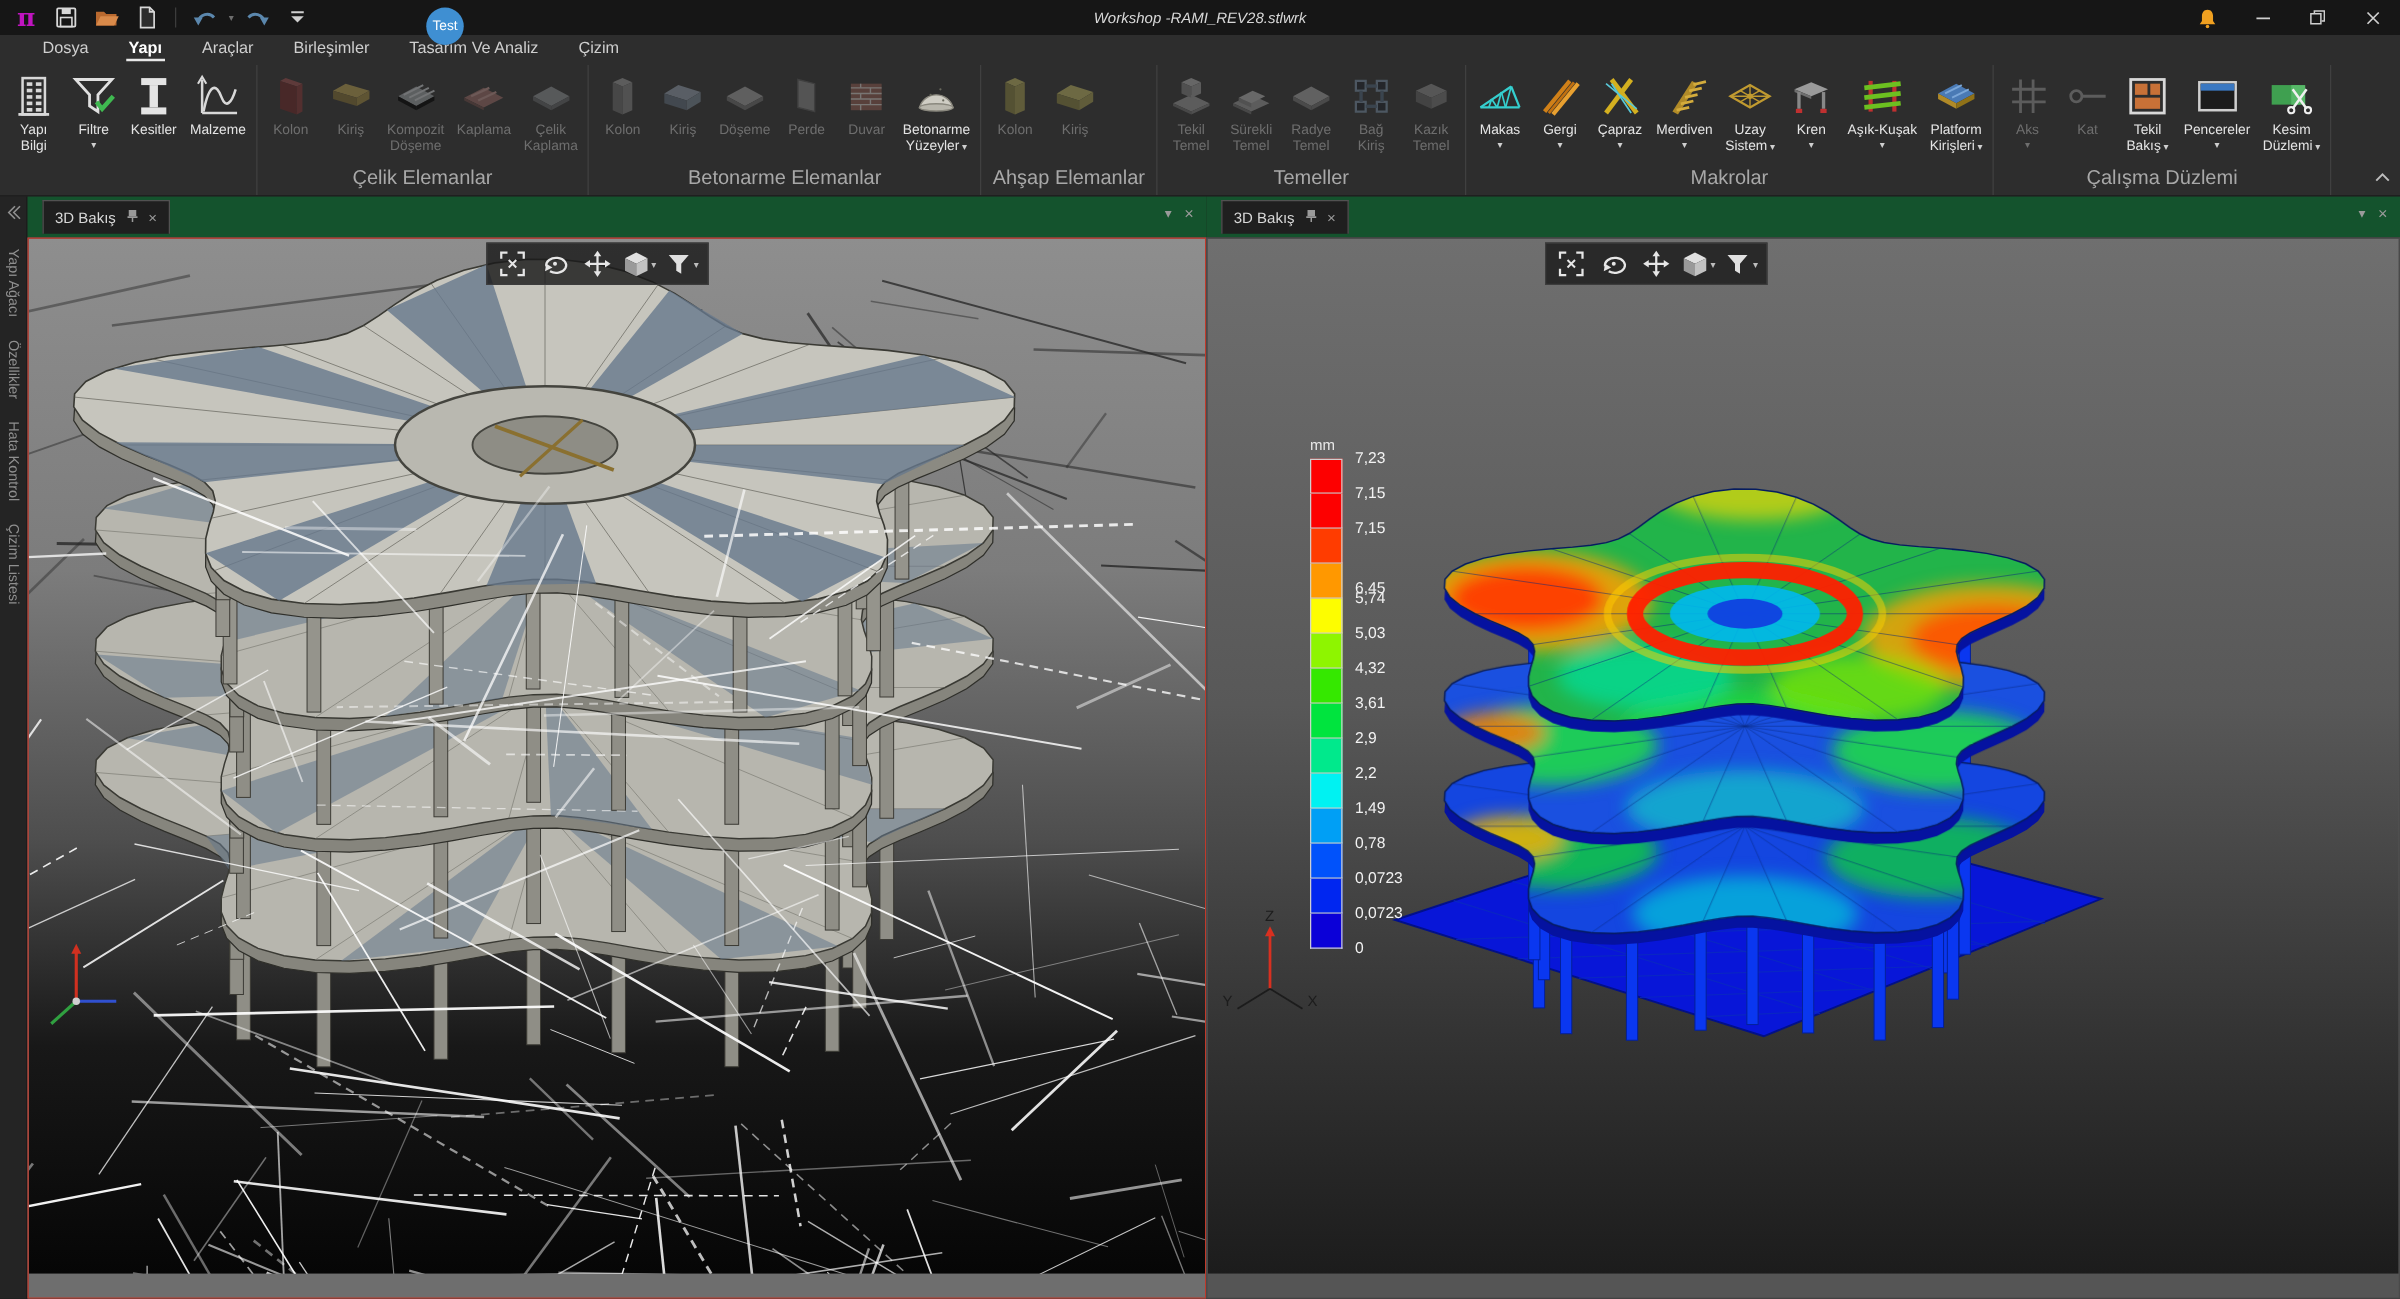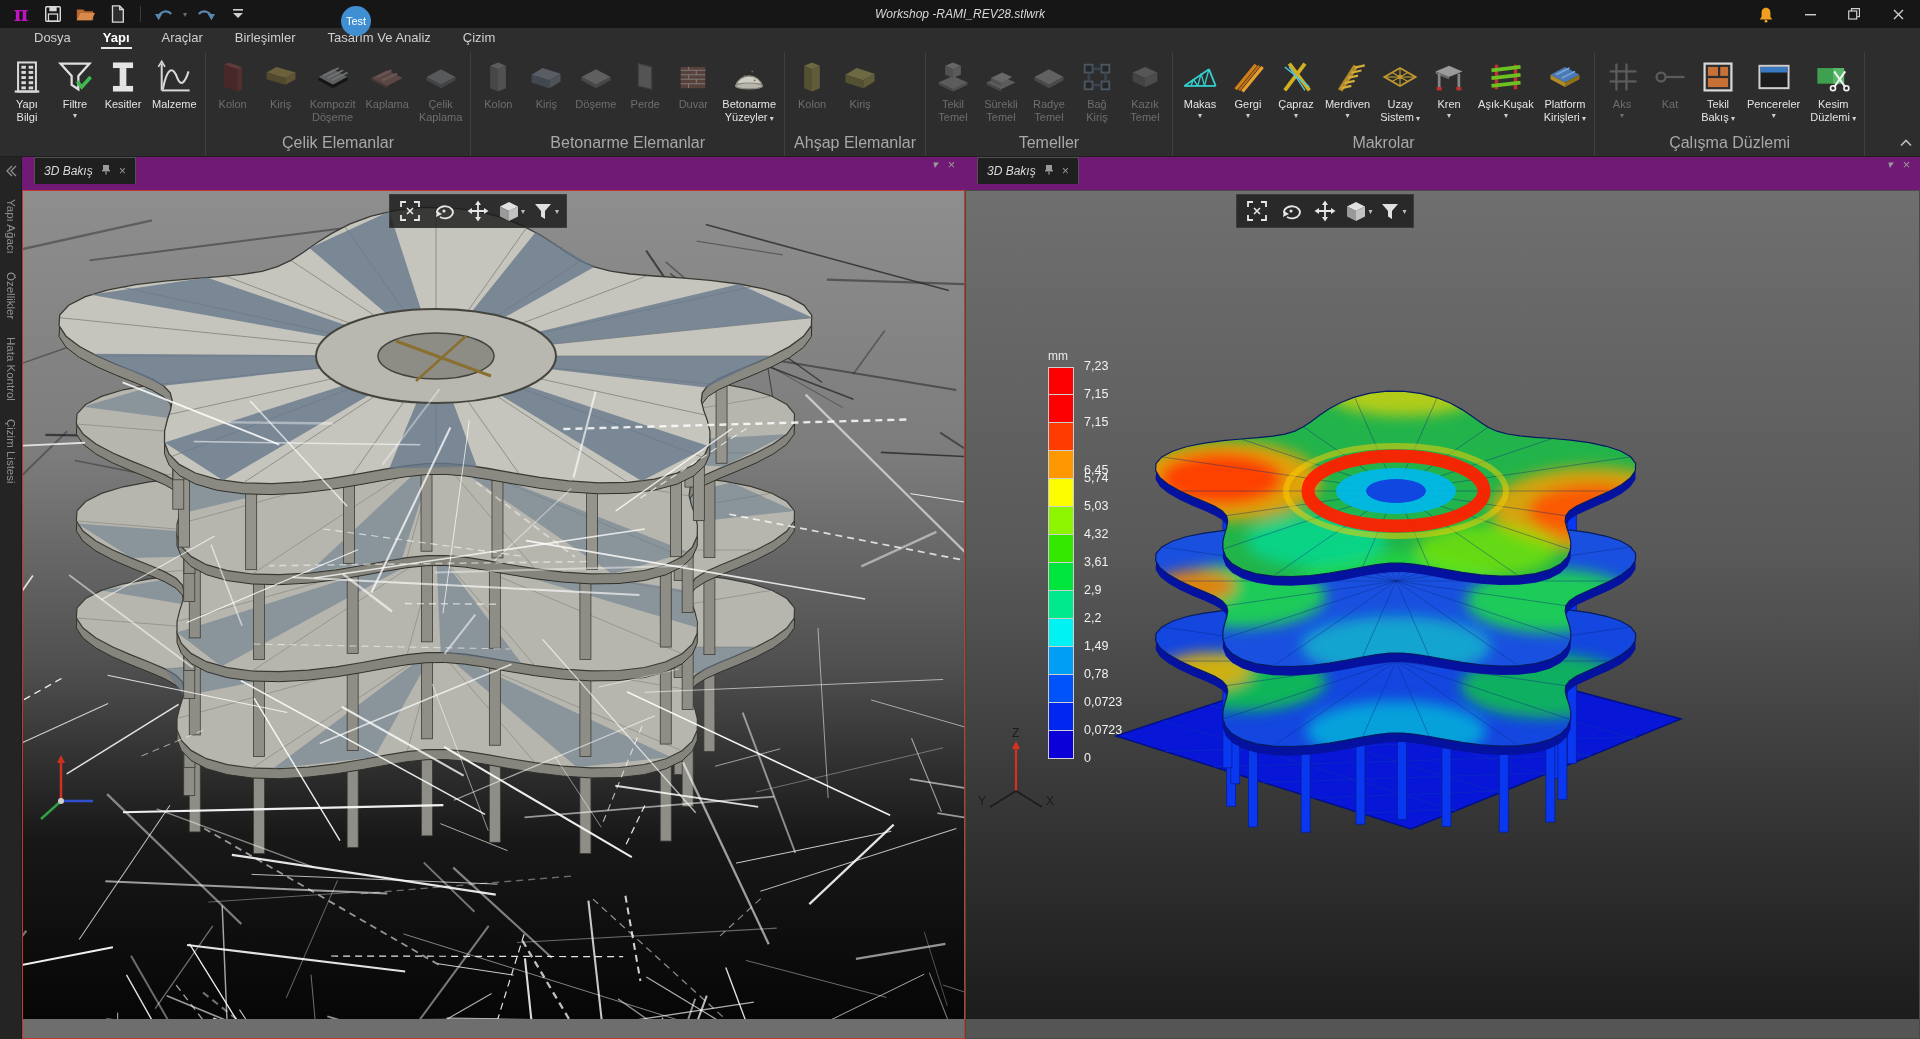--- a/index.html
+++ b/index.html
@@ -40,21 +40,21 @@
   .ribbon-collapse { position:absolute; right:8px; bottom:5px; color:#bdbdbd; }
 
   
   .workspace { flex:1; display:flex; min-height:0; }
   .sidebar { width:22px; background:#242424; border-right:1px solid #1a1a1a; display:flex; flex-direction:column; align-items:center; padding-top:6px; gap:18px; }
   .side-item { writing-mode:vertical-lr; color:#8f8f8f; font-size:11.5px; white-space:nowrap; }
   .panes { flex:1; display:flex; min-width:0; }
   .pane { display:flex; flex-direction:column; min-width:0; }
   .pane-left { width:943px; flex:0 0 943px; }
   .pane-right { flex:1; }
-  .tabstrip { height:33px; background:#701a75; display:flex; align-items:flex-start; padding:0 2px;font-style:italic; }
+  .tabstrip { height:33px; background:#14532d; display:flex; align-items:center; padding:0 2px; }
   .vtab { height:27px; background:#1f1f1f; border:1px solid #515151; border-bottom:none; color:#d8d8d8; font-size:12px;
           display:flex; align-items:center; gap:8px; padding:0 9px; margin-left:10px; }
   .tabctrl { margin-left:auto; display:flex; gap:10px; color:#9a9a9a; font-size:11px; align-items:center; padding-right:8px; padding-bottom:6px; }
   .vp { flex:1; position:relative; min-height:0; overflow:hidden; }
   .vp-left { border:1px solid #c0392b; background:#6e6e6e; }
   .vp-right { border:1px solid #4a4a4a; background:#555; }
   .vp svg.scene { position:absolute; inset:0; }
 
   .vtoolbar { position:absolute; top:3px; display:flex; align-items:center; background:rgba(26,26,26,.82);
               border:1px solid #3c3c3c; padding:2px 4px; gap:2px; z-index:10; }

